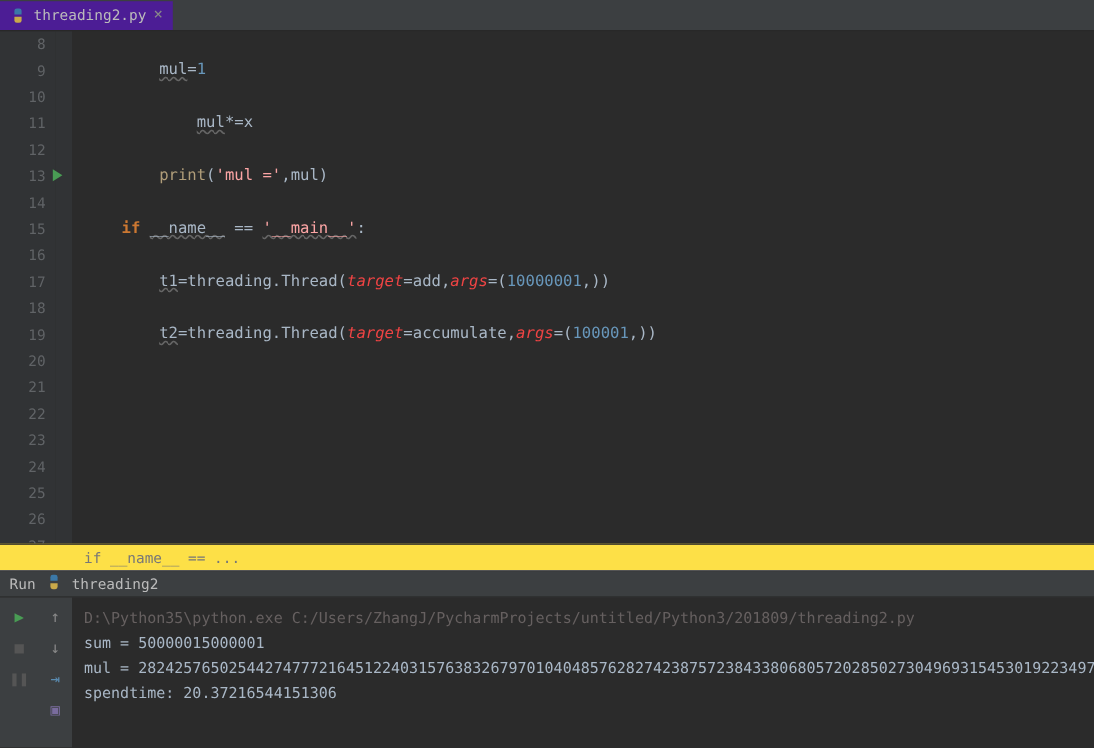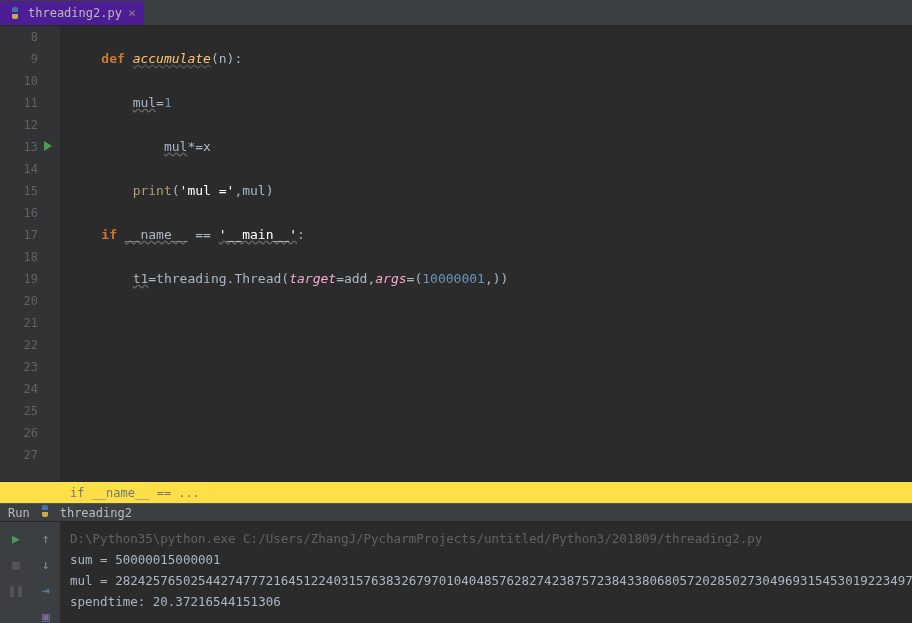--- a/index.html
+++ b/index.html
@@ -73,38 +73,38 @@
   padding-left: 10px;
   white-space: pre;
   font-size: 13px;
   line-height: 22px;
 }
 .code .line { height: 22px; }
 .kw { color: #cc7832; font-weight: bold; }
 .fn { color: #ffc66d; font-style: italic; }
 .fnname { text-decoration: underline wavy #555; }
 .num { color: #6897bb; }
-.str { color: #ffffff; }
+.str { color: #fca5a5; }
 .op { color: #a9b7c6; }
-.arg { color: #f9a8d4; font-style: italic; }
+.arg { color: #ef4444; font-style: italic; }
 .call { color: #b09d79; }
 .squig { text-decoration: underline wavy #666; }
 .breadcrumb {
   height: 22px;
   background: #fde047;
   color: #777;
   font-size: 12px;
   padding-left: 70px;
   line-height: 22px;
   border-top: 1px solid #282828;
 }
 .run-panel {
   background: #2b2b2b;
   border-top: 1px solid #555;
-  height: 120px;
+  height: 148px;
   display: flex;
   flex-direction: column;
 }
 .run-header {
   height: 22px;
   background: #3c3f41;
   display: flex;
   align-items: center;
   padding: 0 8px;
   gap: 8px;
@@ -180,26 +180,26 @@
     <div class="ln">21</div>
     <div class="ln">22</div>
     <div class="ln">23</div>
     <div class="ln">24</div>
     <div class="ln">25</div>
     <div class="ln">26</div>
     <div class="ln">27</div>
   </div>
   <div class="gutter-marks"></div>
   <div class="code">
-<div class="line">    <span class="kw">def</span> <span class="fn fnname">accumulate</span>(<span>n</span>)<span class="op">:</span></div>
 <div class="line">        <span class="squig">mul</span><span class="op">=</span><span class="num">1</span></div>
 <div class="line">            <span class="squig">mul</span><span class="op">*=</span><span>x</span></div>
 <div class="line">        <span class="call">print</span>(<span class="str">'mul ='</span><span class="op">,</span><span>mul</span>)</div>
 <div class="line">    <span class="kw">if</span> <span class="squig">__name__</span> <span class="op">==</span> <span class="str squig">'__main__'</span><span class="op">:</span></div>
 <div class="line">        <span class="squig">t1</span><span class="op">=</span><span>threading.Thread</span>(<span class="arg">target</span><span class="op">=</span><span>add</span><span class="op">,</span><span class="arg">args</span><span class="op">=(</span><span class="num">10000001</span><span class="op">,))</span></div>
+<div class="line">        <span class="squig">t2</span><span class="op">=</span><span>threading.Thread</span>(<span class="arg">target</span><span class="op">=</span><span>accumulate</span><span class="op">,</span><span class="arg">args</span><span class="op">=(</span><span class="num">100001</span><span class="op">,))</span></div>
 
 
 
 
 
 
 
 
 
 

